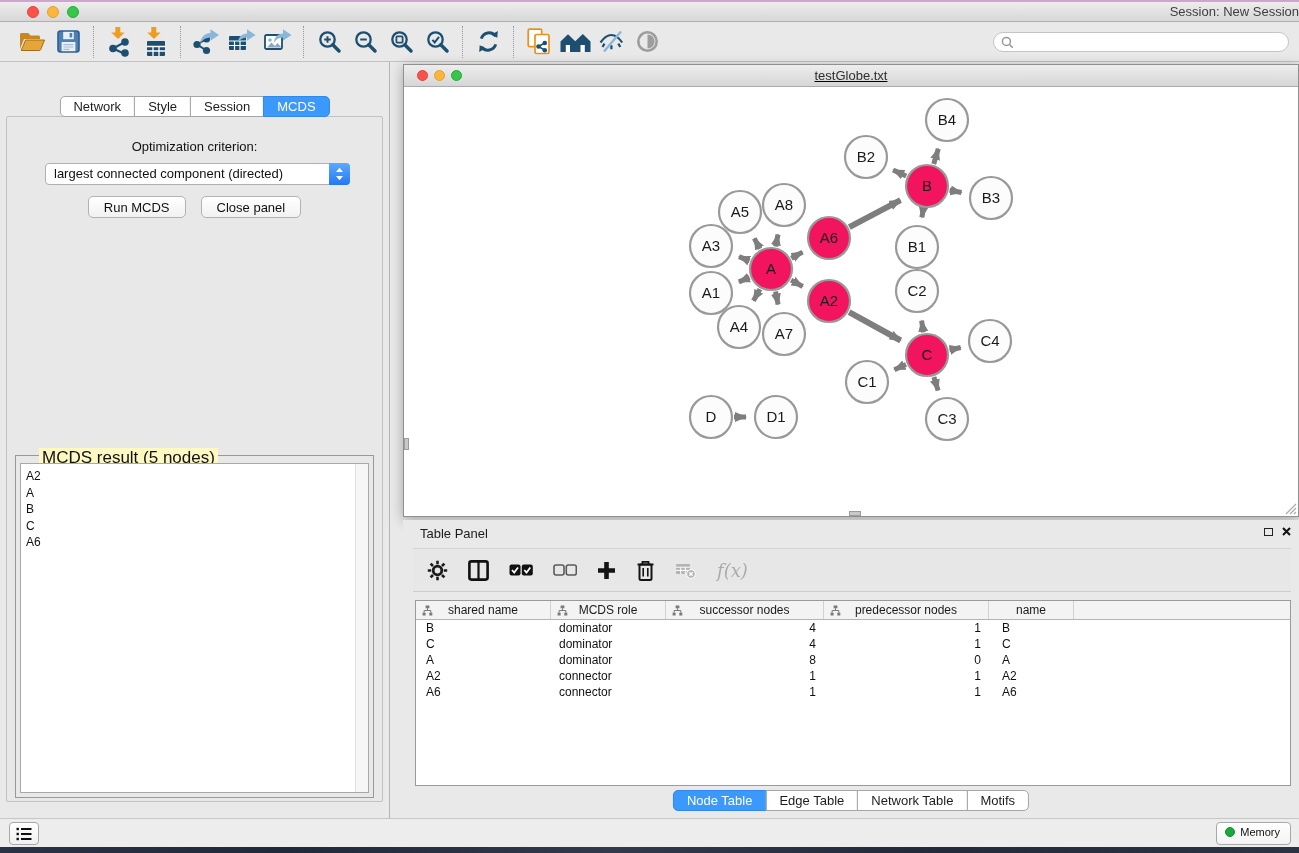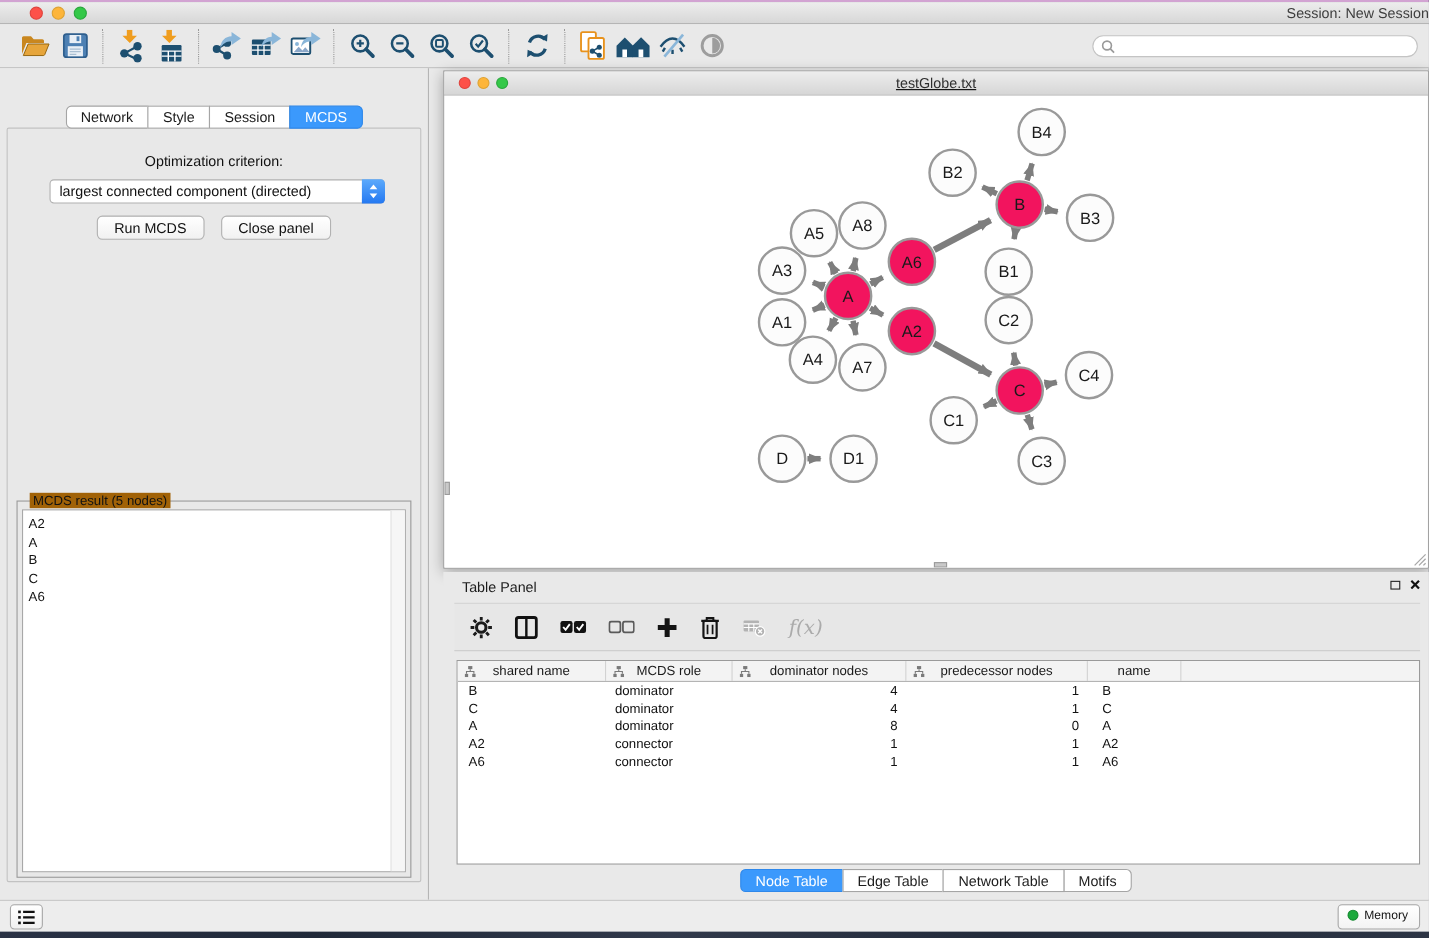--- a/index.html
+++ b/index.html
@@ -51,21 +51,21 @@
   .dropdown { position:relative; margin:9px 32px 0 38px; height:22px; background:#fff;
       border:1px solid #b0b0b0; border-radius:4px; }
   .dd-value { display:block; font-size:13px; color:#111; line-height:20px; padding-left:8px;
       white-space:nowrap; overflow:hidden; }
   .dd-stepper { position:absolute; right:-1px; top:-1px; bottom:-1px; width:21px; border-radius:0 4px 4px 0;
       background:linear-gradient(#5caafc,#2478f1); display:flex; align-items:center; justify-content:center; }
   .cp-buttons { margin-top:11px; display:flex; justify-content:center; gap:15px; }
   .mac-btn { height:22px; padding:0 15px; font-size:13px; color:#111; background:linear-gradient(#ffffff,#f1f1f1);
       border:1px solid #b2b2b2; border-radius:5px; font-family:"Liberation Sans", sans-serif; cursor:default; }
   .result-fieldset { position:absolute; left:8px; right:8px; top:338px; height:343px; border:1px solid #999; }
-  .legend { position:absolute; top:-8px; left:11px; background:#a16207; padding:0 3px; font-size:12px; color:#111; }
+  .legend { position:absolute; top:-8px; left:23px; background:#fef9c3; padding:0 3px; font-size:17px; color:#111; }
   .result-list { position:absolute; left:4px; right:4px; top:7px; bottom:4px; background:#fff;
       border:1px solid #a8a8a8; padding:4px 0 0 5px; overflow:hidden; }
   .result-item { font-size:12px; color:#111; line-height:16.5px; }
   .result-scroll { position:absolute; right:5px; top:8px; bottom:5px; width:13px; background:#f6f6f6;
       border-left:1px solid #e2e2e2; }
 
   
   .network-window { position:absolute; left:403px; top:62px; width:896px; height:453px; background:#fff;
       border:1px solid #909090; box-shadow:0 3px 12px rgba(0,0,0,.3); }
   .net-titlebar { position:relative; height:22px; background:linear-gradient(#ededed,#d6d6d6);
@@ -501,21 +501,21 @@
                 <rect x="3.6" y="0.5" width="3.8" height="2.8" fill="#7a7a7a"></rect>
                 <rect x="0.6" y="7.6" width="3" height="2.9" fill="#7a7a7a"></rect>
                 <rect x="7.3" y="7.6" width="3" height="2.9" fill="#7a7a7a"></rect>
                 <path d="M5.5 3.3v2.2M2.1 7.6V5.5h6.7v2.1" stroke="#7a7a7a" fill="none"></path>
               </svg><span>MCDS role</span></div>
             <div class="th" style="width: 158px;"><svg width="11" height="11" viewBox="0 0 11 11">
                 <rect x="3.6" y="0.5" width="3.8" height="2.8" fill="#7a7a7a"></rect>
                 <rect x="0.6" y="7.6" width="3" height="2.9" fill="#7a7a7a"></rect>
                 <rect x="7.3" y="7.6" width="3" height="2.9" fill="#7a7a7a"></rect>
                 <path d="M5.5 3.3v2.2M2.1 7.6V5.5h6.7v2.1" stroke="#7a7a7a" fill="none"></path>
-              </svg><span>dominator nodes</span></div>
+              </svg><span>successor nodes</span></div>
             <div class="th" style="width: 165px;"><svg width="11" height="11" viewBox="0 0 11 11">
                 <rect x="3.6" y="0.5" width="3.8" height="2.8" fill="#7a7a7a"></rect>
                 <rect x="0.6" y="7.6" width="3" height="2.9" fill="#7a7a7a"></rect>
                 <rect x="7.3" y="7.6" width="3" height="2.9" fill="#7a7a7a"></rect>
                 <path d="M5.5 3.3v2.2M2.1 7.6V5.5h6.7v2.1" stroke="#7a7a7a" fill="none"></path>
               </svg><span>predecessor nodes</span></div>
             <div class="th" style="width: 85px;"><span>name</span></div>
             <div class="th filler"></div>
           </div>
         <div class="tbl-body" id="tbl-body">

